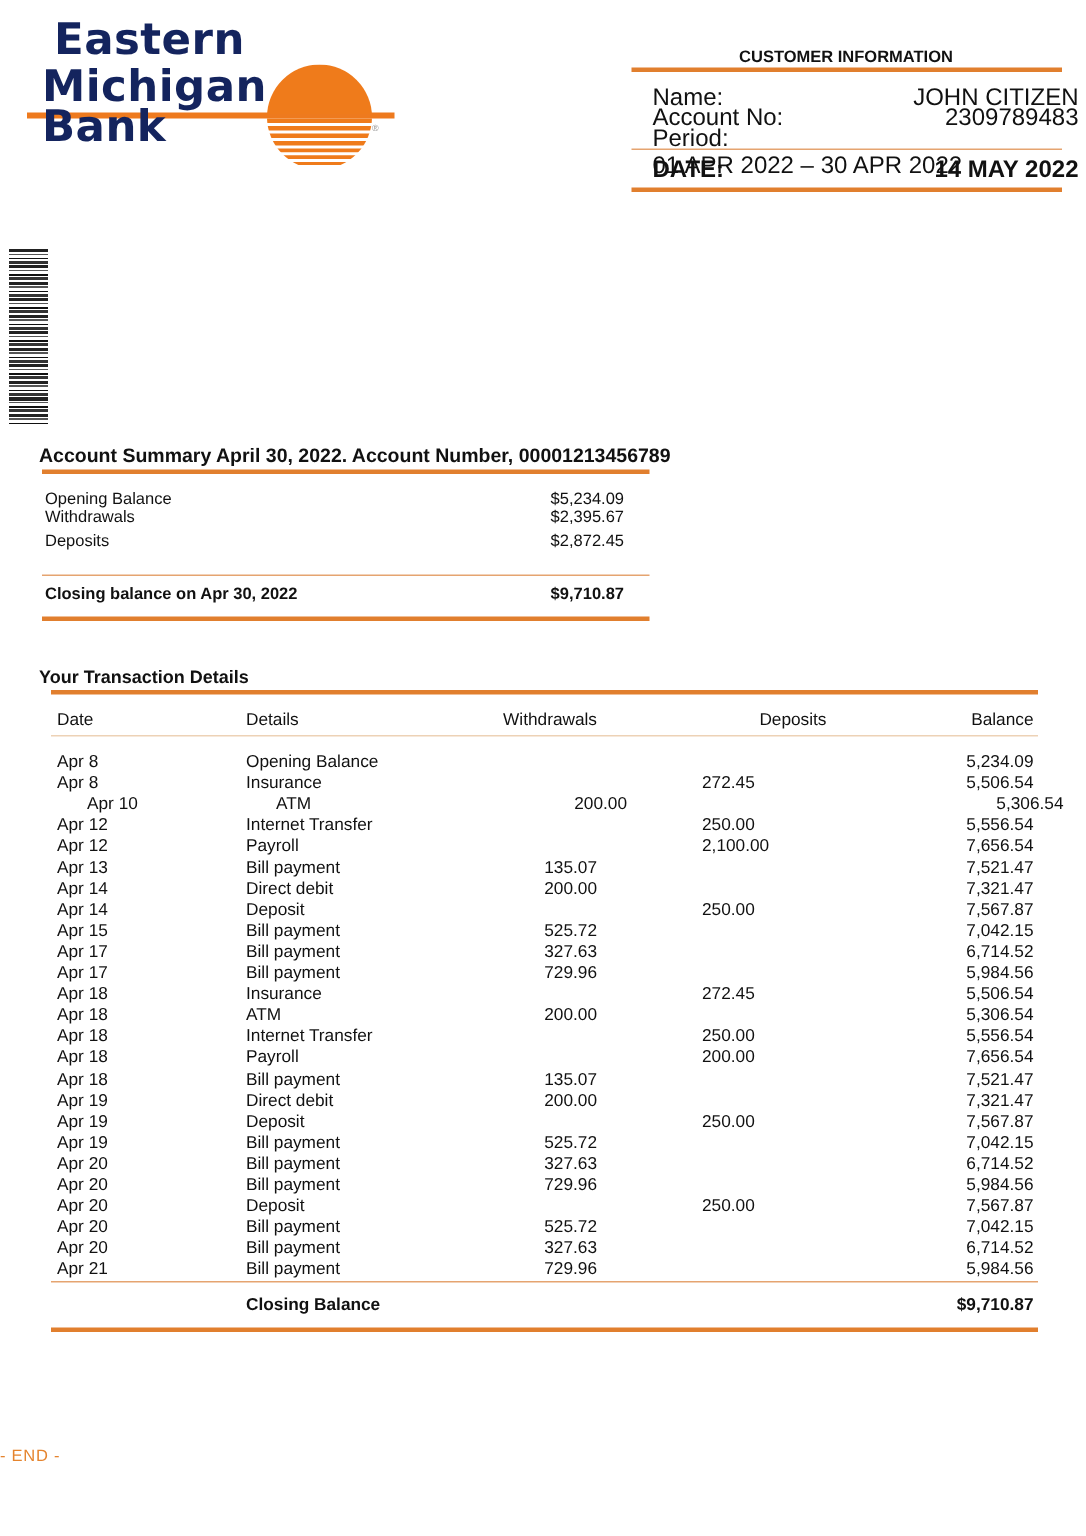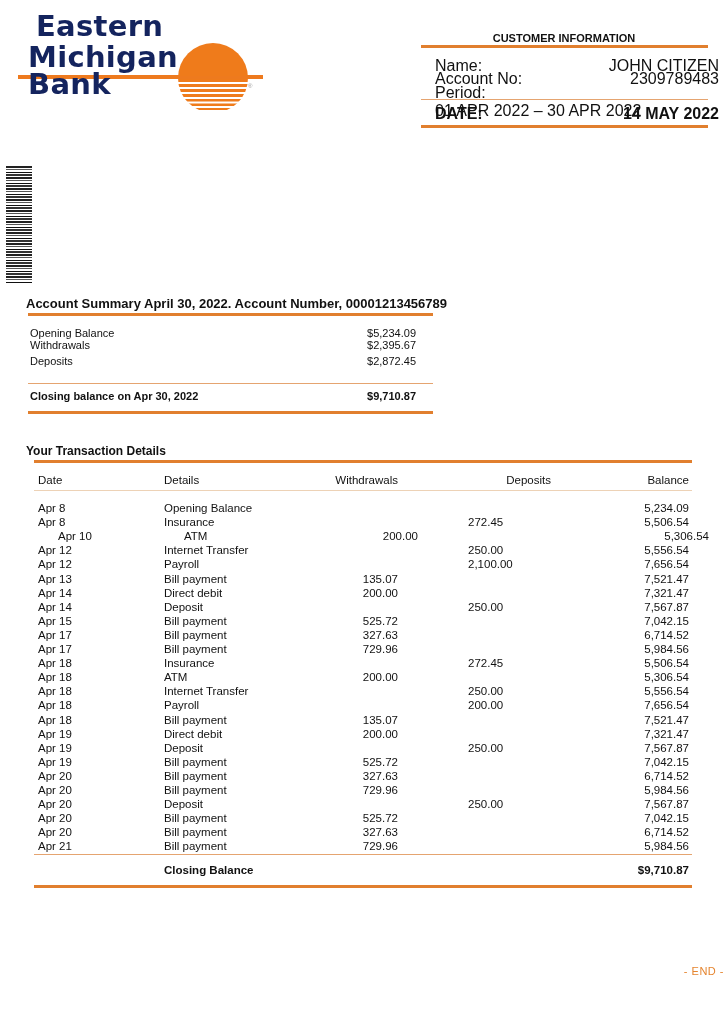--- a/index.html
+++ b/index.html
@@ -38,21 +38,21 @@
   .c { position: absolute; top: 0; white-space: nowrap; }
   .c-date { left: 0; }
   .c-det { left: 126px; }
   .c-wd { left: 280px; width: 80px; text-align: right; }
   .c-dep { left: 430px; width: 82px; text-align: left; }
   .c-bal { right: 0; width: 120px; text-align: right; }
   .tx-head .c-wd { left: 280px; width: 80px; text-align: right; }
   .tx-head .c-dep { left: 432px; width: 81px; text-align: right; }
   .bold { font-weight: bold; gap: 45px; }
 
-  .end { position: absolute; left: 0; width: 724px; top: 965px; text-align: right; color: #e5842e; font-size: 11px; letter-spacing: 0.5px; }
+  .end { position: absolute; left: 0; width: 724px; top: 965px; text-align: left; color: #e5842e; font-size: 11px; letter-spacing: 0.5px; }
 </style>
 </head>
 <body>
 
 <div>
   <div class="logo-word" style="left:36px;top:12px;">Eastern</div>
   <div class="logo-word" style="left:28px;top:43px;">Michigan</div>
   <div class="logo-rule"></div>
   <div class="logo-word" style="left:28px;top:70px;">Bank</div>
   <svg class="sun" viewBox="0 0 70 70">

